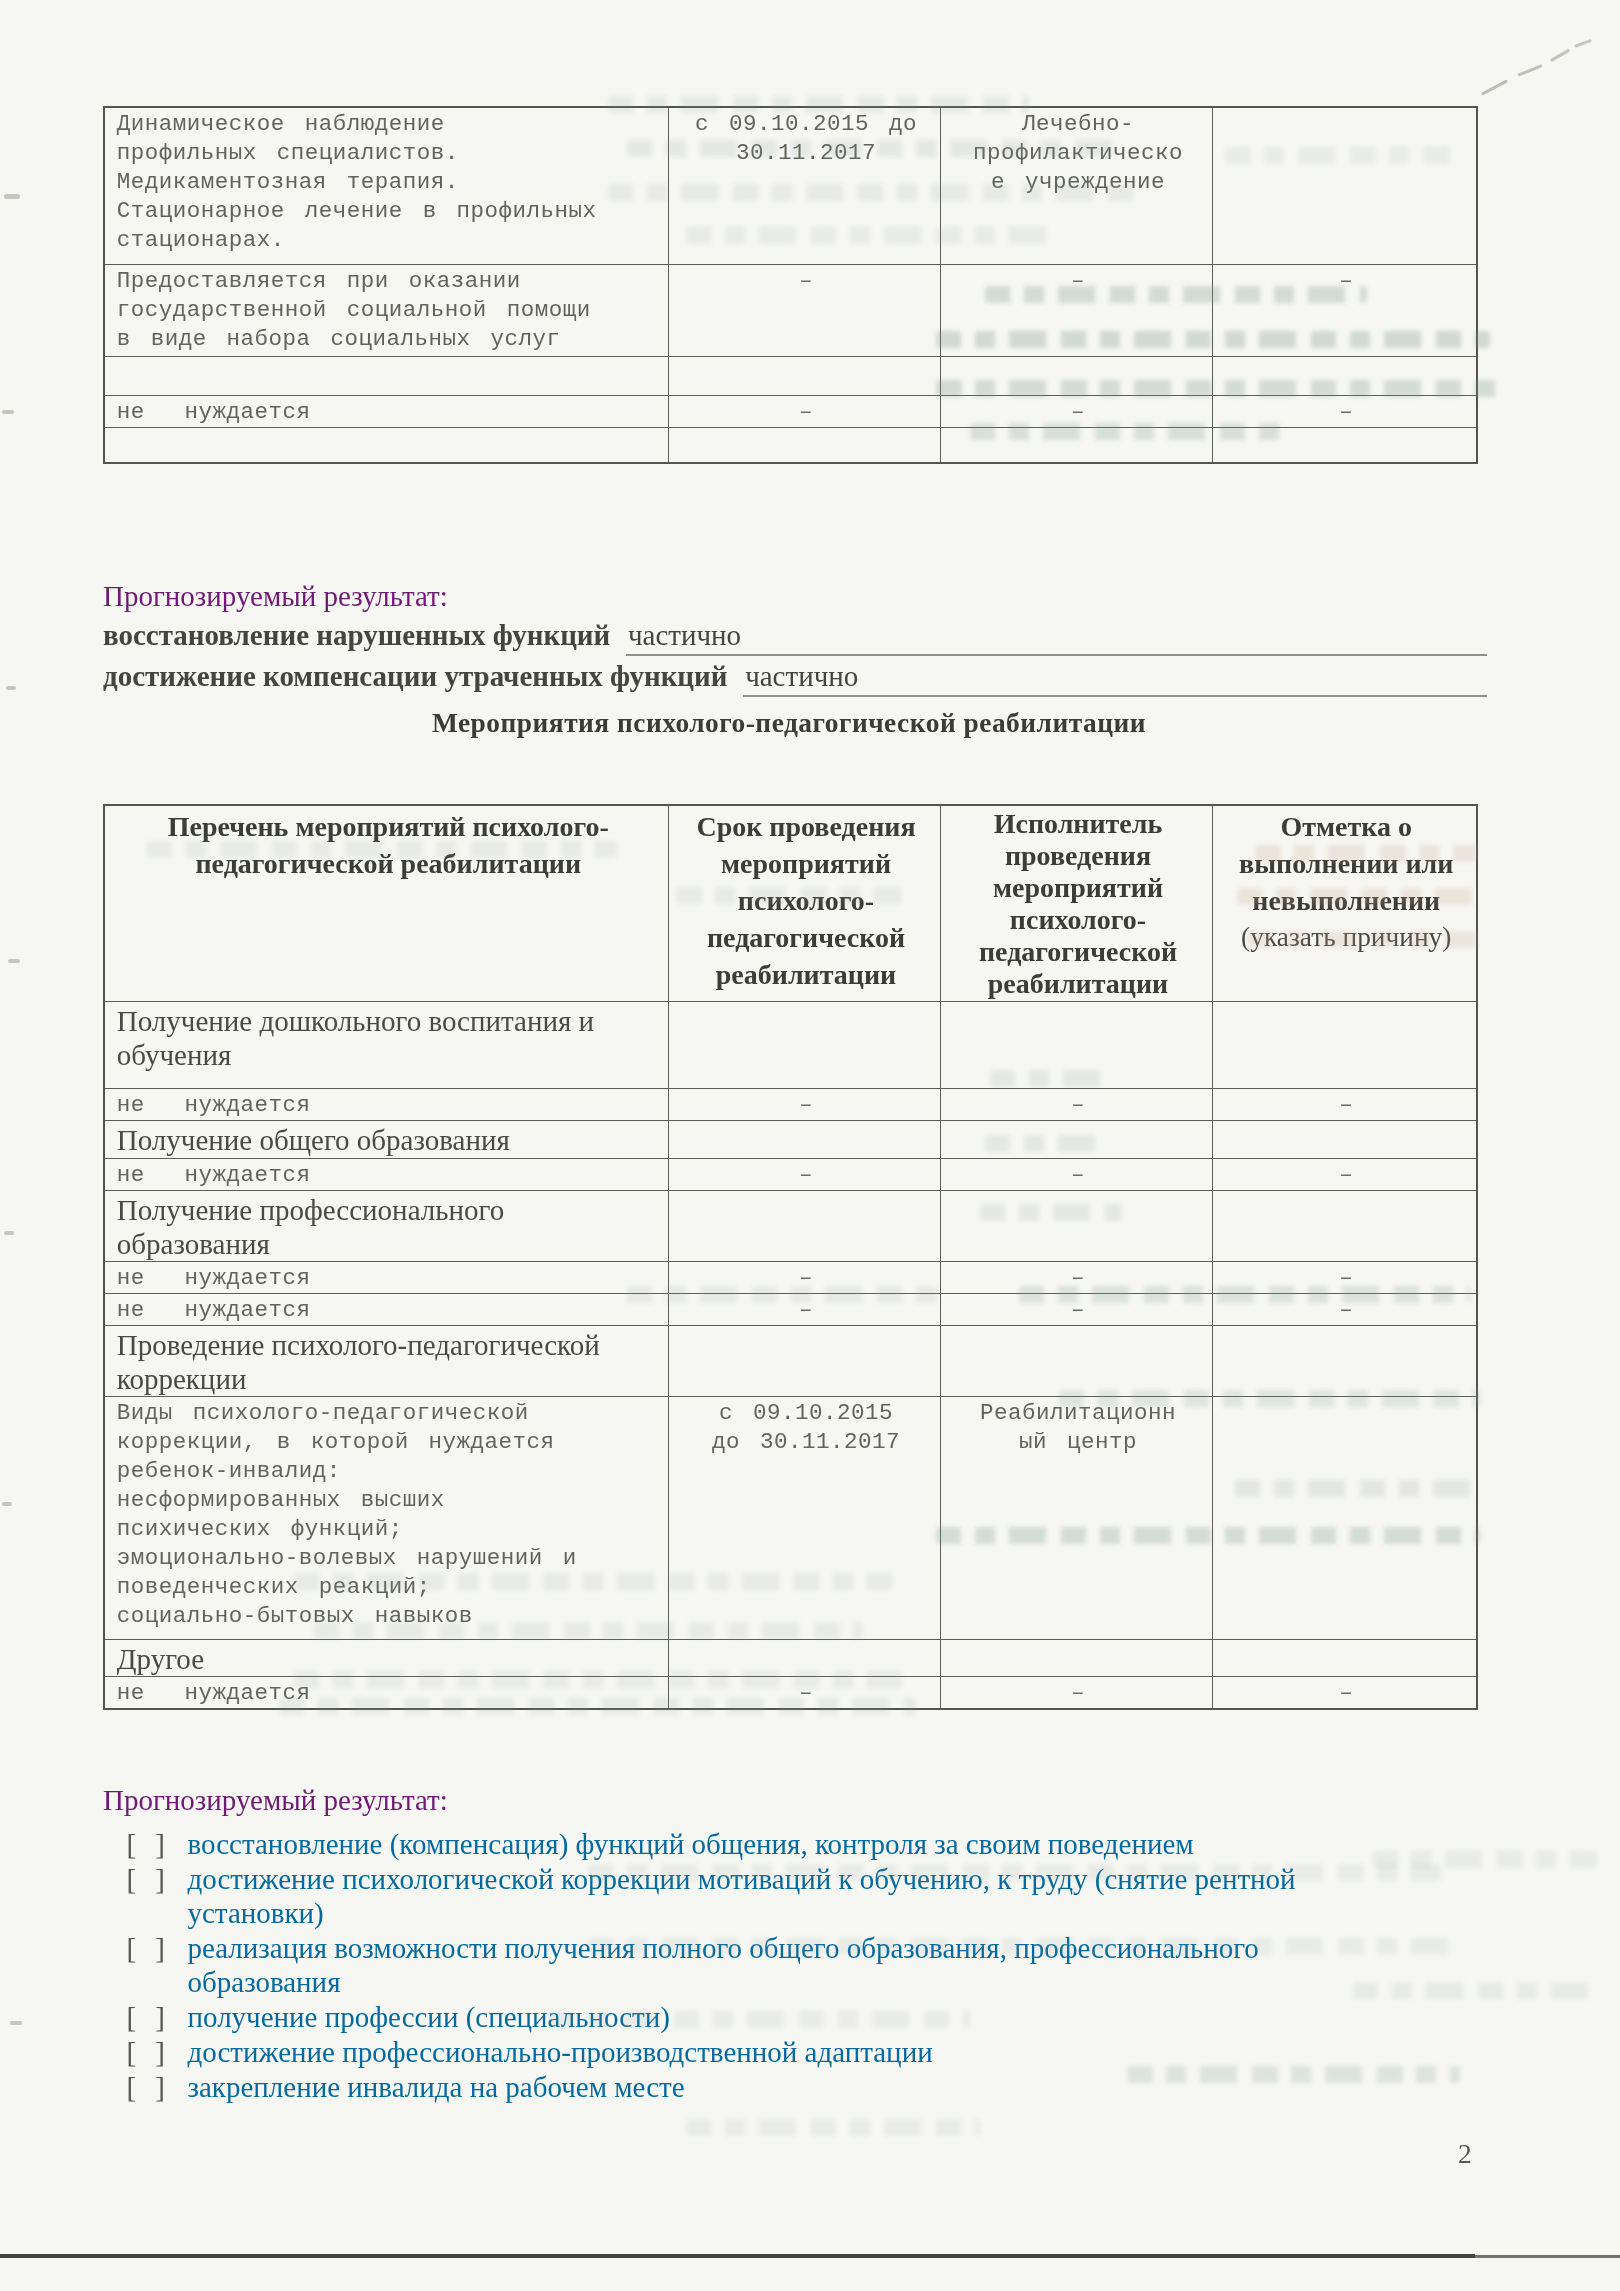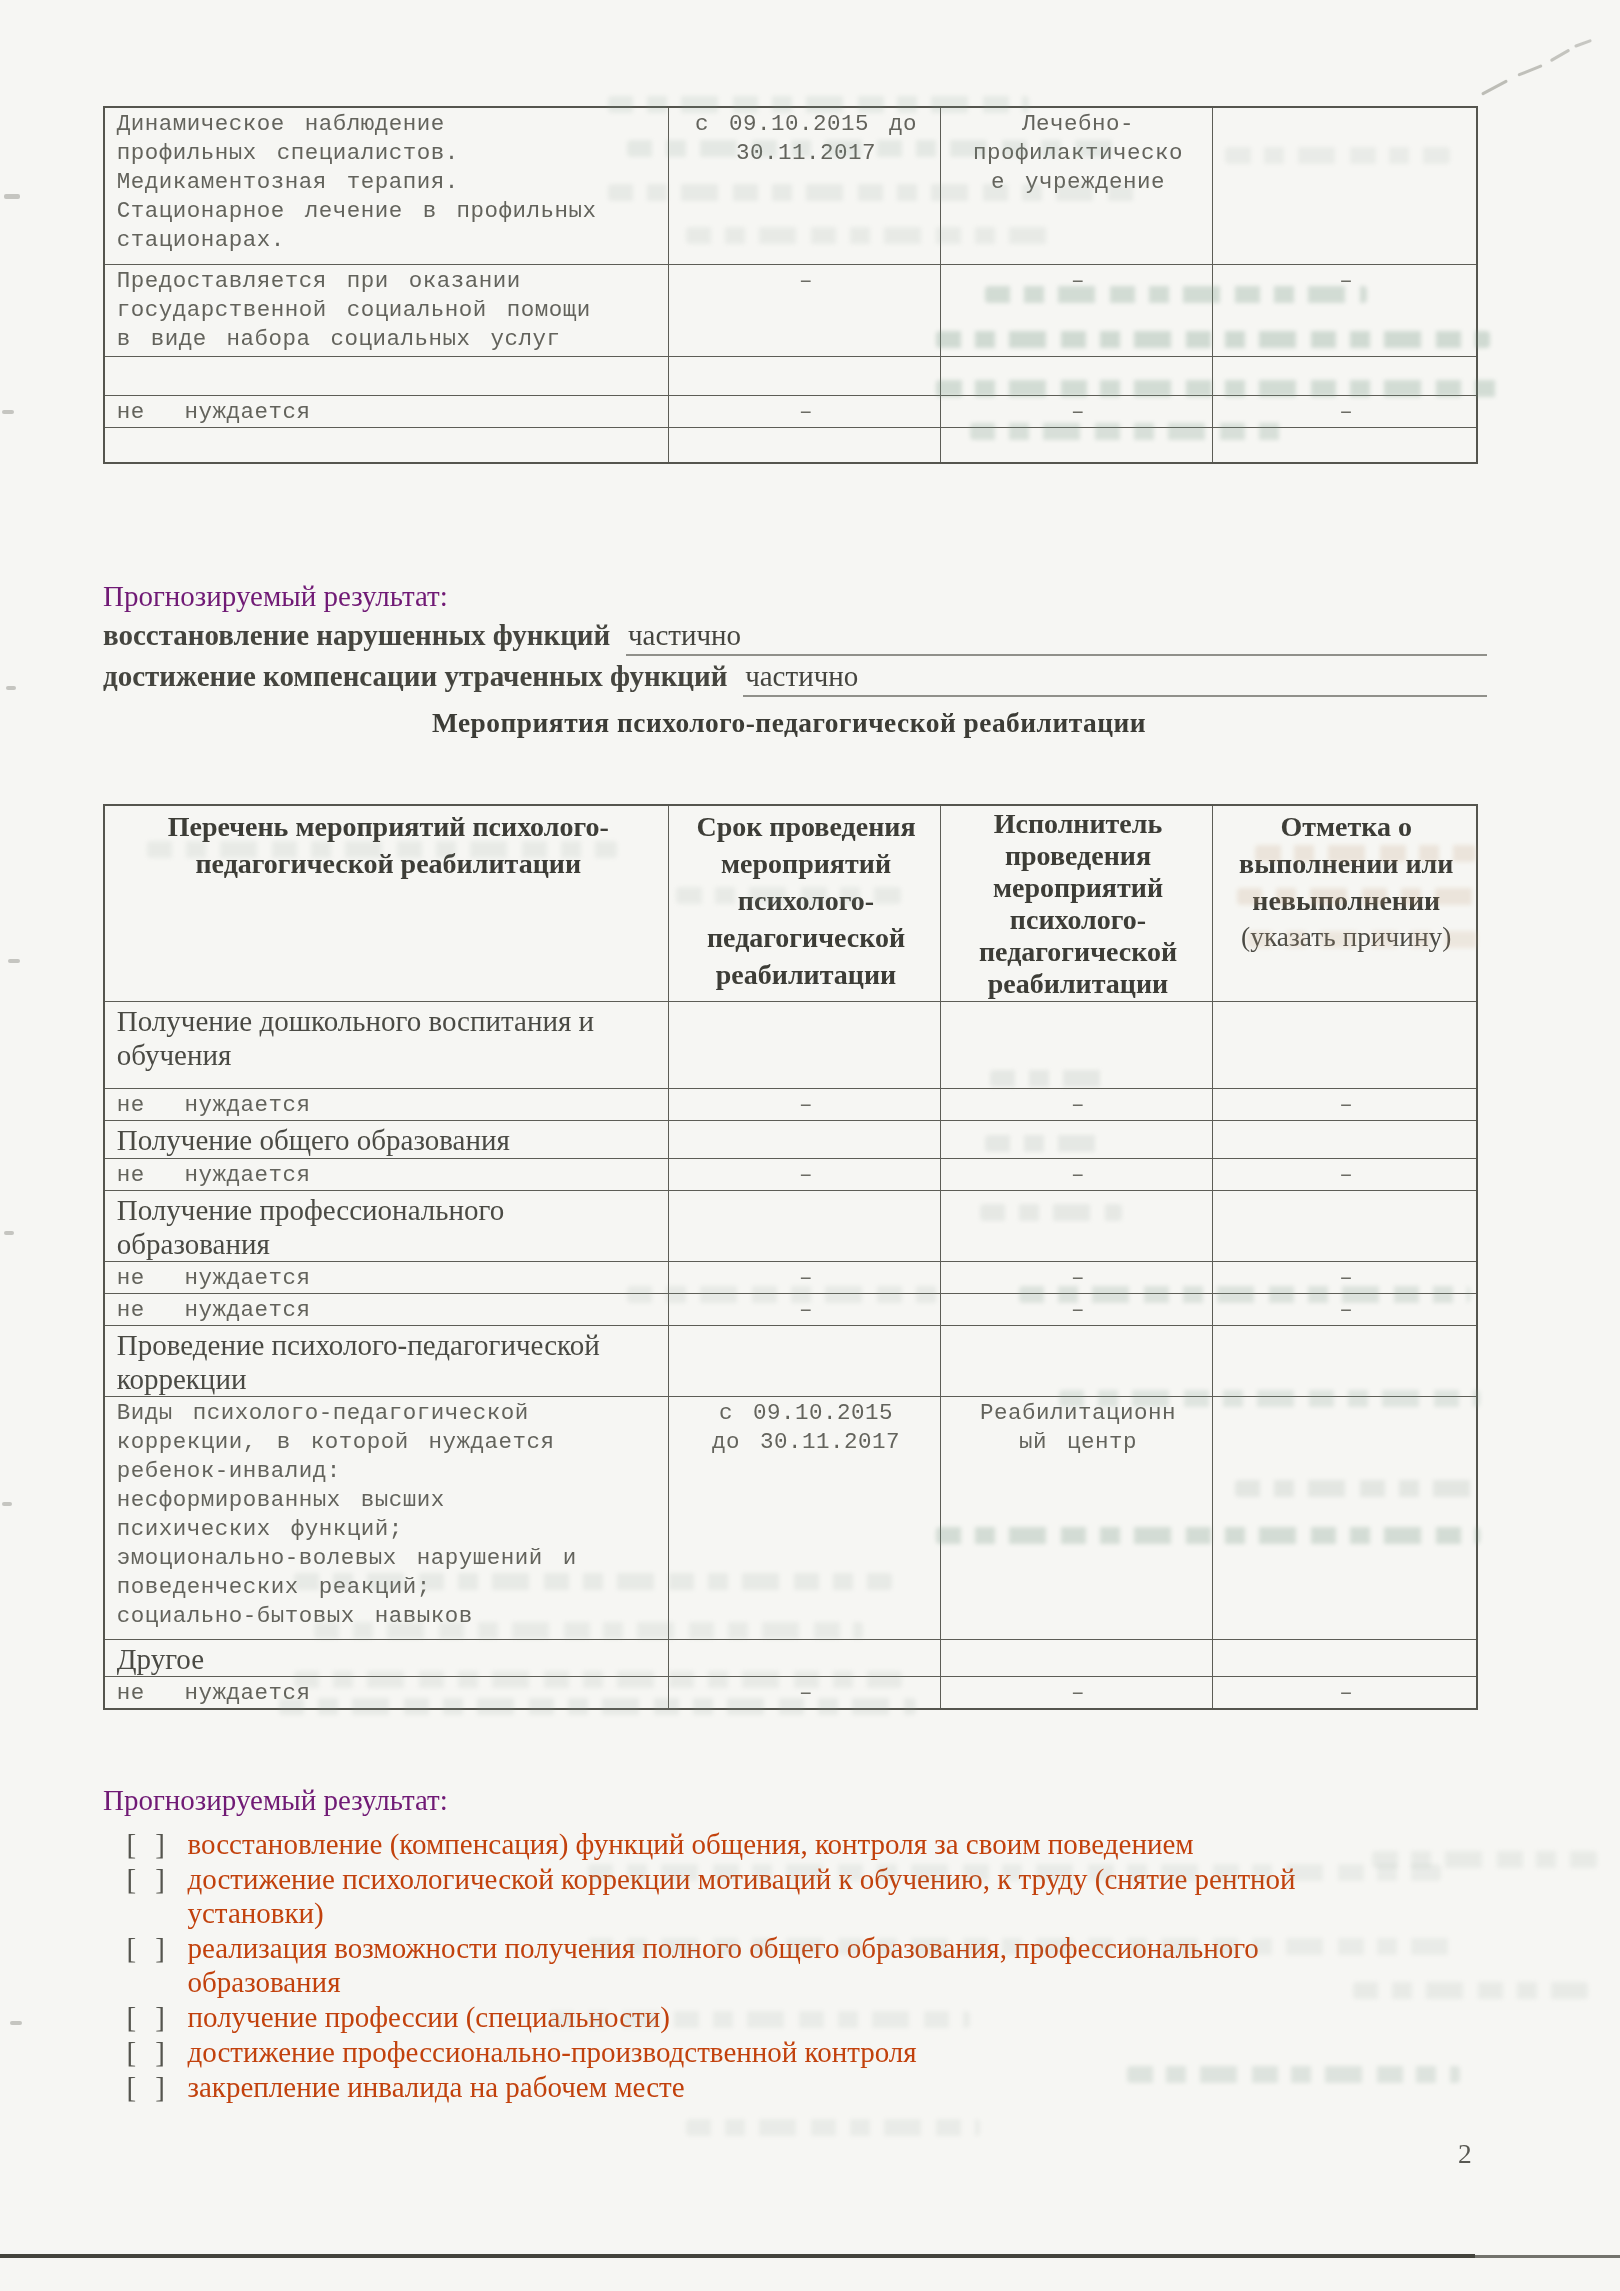--- a/index.html
+++ b/index.html
@@ -53,21 +53,21 @@
   .f-val{padding-left:2px;}
   .section-heading{
     position:absolute;left:103px;top:708px;width:1372px;
     text-align:center;font-weight:bold;font-size:27.4px;color:#3c3c36;letter-spacing:0.5px;
   }
   
   .forecast2{position:absolute;left:103px;top:1782px;width:1441px;font-size:29px;}
   .checklist{list-style:none;margin:7.8px 0 0 0;padding:0;}
   .checklist li{display:flex;align-items:flex-start;line-height:34px;margin:0 0 1px 0;}
   .ck{flex:none;width:61px;margin-left:23.5px;letter-spacing:5.9px;color:#55554e;}
-  .ck-text{flex:1;white-space:pre-wrap;color:#c2410c;}
+  .ck-text{flex:1;white-space:pre-wrap;color:#0369a1;}
   
   .page-number{position:absolute;font-size:27.4px;color:#585852;}
   .bleed{
     position:absolute;height:16.7px;border-radius:3.9px;filter:blur(2px);
     background-image:repeating-linear-gradient(90deg,
       currentColor 0 25.5px, transparent 25.5px 39px,
       currentColor 39px 59px, transparent 59px 73px,
       currentColor 73px 110px, transparent 110px 125px);
   }
   .edge-bottom{position:absolute;background:#43433c;}
@@ -404,21 +404,21 @@
           <span class="ck">[ ]</span>
           <span class="ck-text">реализация возможности получения полного общего образования, профессионального
 образования</span>
         </li>
       <li>
           <span class="ck">[ ]</span>
           <span class="ck-text">получение профессии (специальности)</span>
         </li>
       <li>
           <span class="ck">[ ]</span>
-          <span class="ck-text">достижение профессионально-производственной контроля</span>
+          <span class="ck-text">достижение профессионально-производственной адаптации</span>
         </li>
       <li>
           <span class="ck">[ ]</span>
           <span class="ck-text">закрепление инвалида на рабочем месте</span>
         </li>
     </ul>
   </div>
 
   <div class="page-number" style="left:1458px;top:2139px;">2</div>
 

